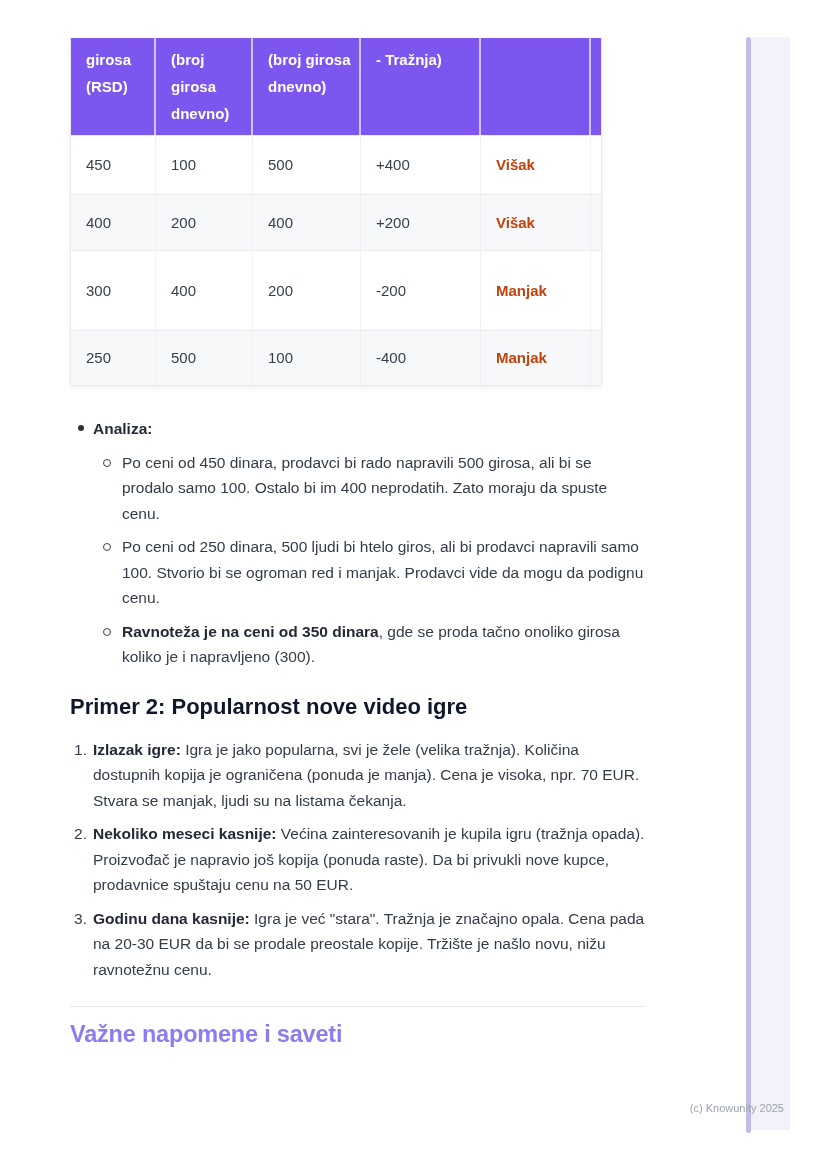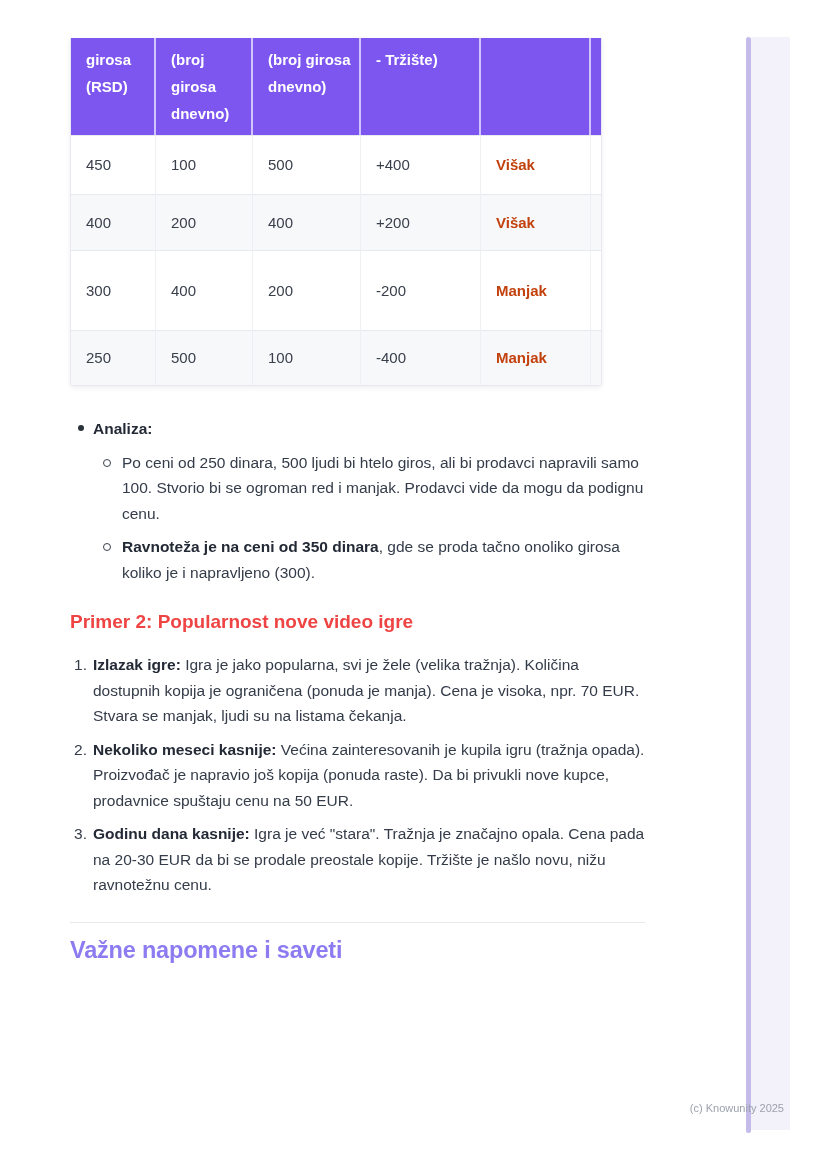--- a/index.html
+++ b/index.html
@@ -39,21 +39,21 @@
   .textcol{width:575px;}
   .analysis{margin:30px 0 0;padding:0;list-style:none;}
   .li{position:relative;font-size:15.5px;line-height:25.5px;}
   .li.lead{padding-left:23px;font-weight:bold;color:#232a36;}
   .dot{position:absolute;left:8px;top:9px;width:6px;height:6px;border-radius:50%;background:#2a3138;}
   .li.sub{padding-left:52px;margin-top:8px;}
   .ring{position:absolute;left:33px;top:9px;width:8px;height:8px;border-radius:50%;
         border:1.5px solid #3a424e;box-sizing:border-box;background:#fff;}
   .li b, .oli b{color:#232a36;}
 
-  .h3{font-size:19px;font-weight:700;color:#ef4444;margin:27px 0 0;line-height:20px;}
+  .h3{font-size:22px;font-weight:700;color:#0f172a;margin:27px 0 0;line-height:20px;}
   .olist{margin:20px 0 0;padding:0;list-style:none;}
   .oli{position:relative;font-size:15.5px;line-height:25.5px;padding-left:23px;margin-top:8px;}
   .oli:first-child{margin-top:0;}
   .num{position:absolute;left:0;top:0;width:17px;text-align:right;}
 
   .rule{border:0;border-top:1px solid #e7e9ed;margin:24px 0 0;width:575px;}
   .h2{font-size:23.5px;font-weight:700;color:#8d7cf1;margin:14px 0 0;letter-spacing:-.2px;}
 
   
   .next-page-panel{position:absolute;left:751px;top:37px;width:39px;height:1093px;
@@ -75,21 +75,21 @@
           <col style="width:108px">
         <col style="width:120px">
           <col style="width:110px">
           <col style="width:98px">
       </colgroup>
       <thead>
         <tr>
           <th>girosa (RSD)</th>
           <th>(broj girosa dnevno)</th>
           <th>(broj girosa dnevno)</th>
-          <th>- Tržište)</th>
+          <th>- Tražnja)</th>
           <th></th>
           <th></th>
         </tr>
       </thead>
       <tbody>
         <tr>
           <td>450</td>
           <td>100</td>
           <td>500</td>
           <td>+400</td>
@@ -126,20 +126,24 @@
 
   <div class="textcol">
 
     <ul class="analysis">
       <li class="li lead">
         <span class="dot"></span>
         <span>Analiza:</span>
       </li>
       <li class="li sub">
         <span class="ring"></span>
+        <b></b><span>Po ceni od 450 dinara, prodavci bi rado napravili 500 girosa, ali bi se prodalo samo 100. Ostalo bi im 400 neprodatih. Zato moraju da spuste cenu.</span>
+      </li>
+      <li class="li sub">
+        <span class="ring"></span>
         <b></b><span>Po ceni od 250 dinara, 500 ljudi bi htelo giros, ali bi prodavci napravili samo 100. Stvorio bi se ogroman red i manjak. Prodavci vide da mogu da podignu cenu.</span>
       </li>
       <li class="li sub">
         <span class="ring"></span>
         <b>Ravnoteža je na ceni od 350 dinara</b><span>, gde se proda tačno onoliko girosa koliko je i napravljeno (300).</span>
       </li>
     </ul>
 
     <h3 class="h3">Primer 2: Popularnost nove video igre</h3>
 

